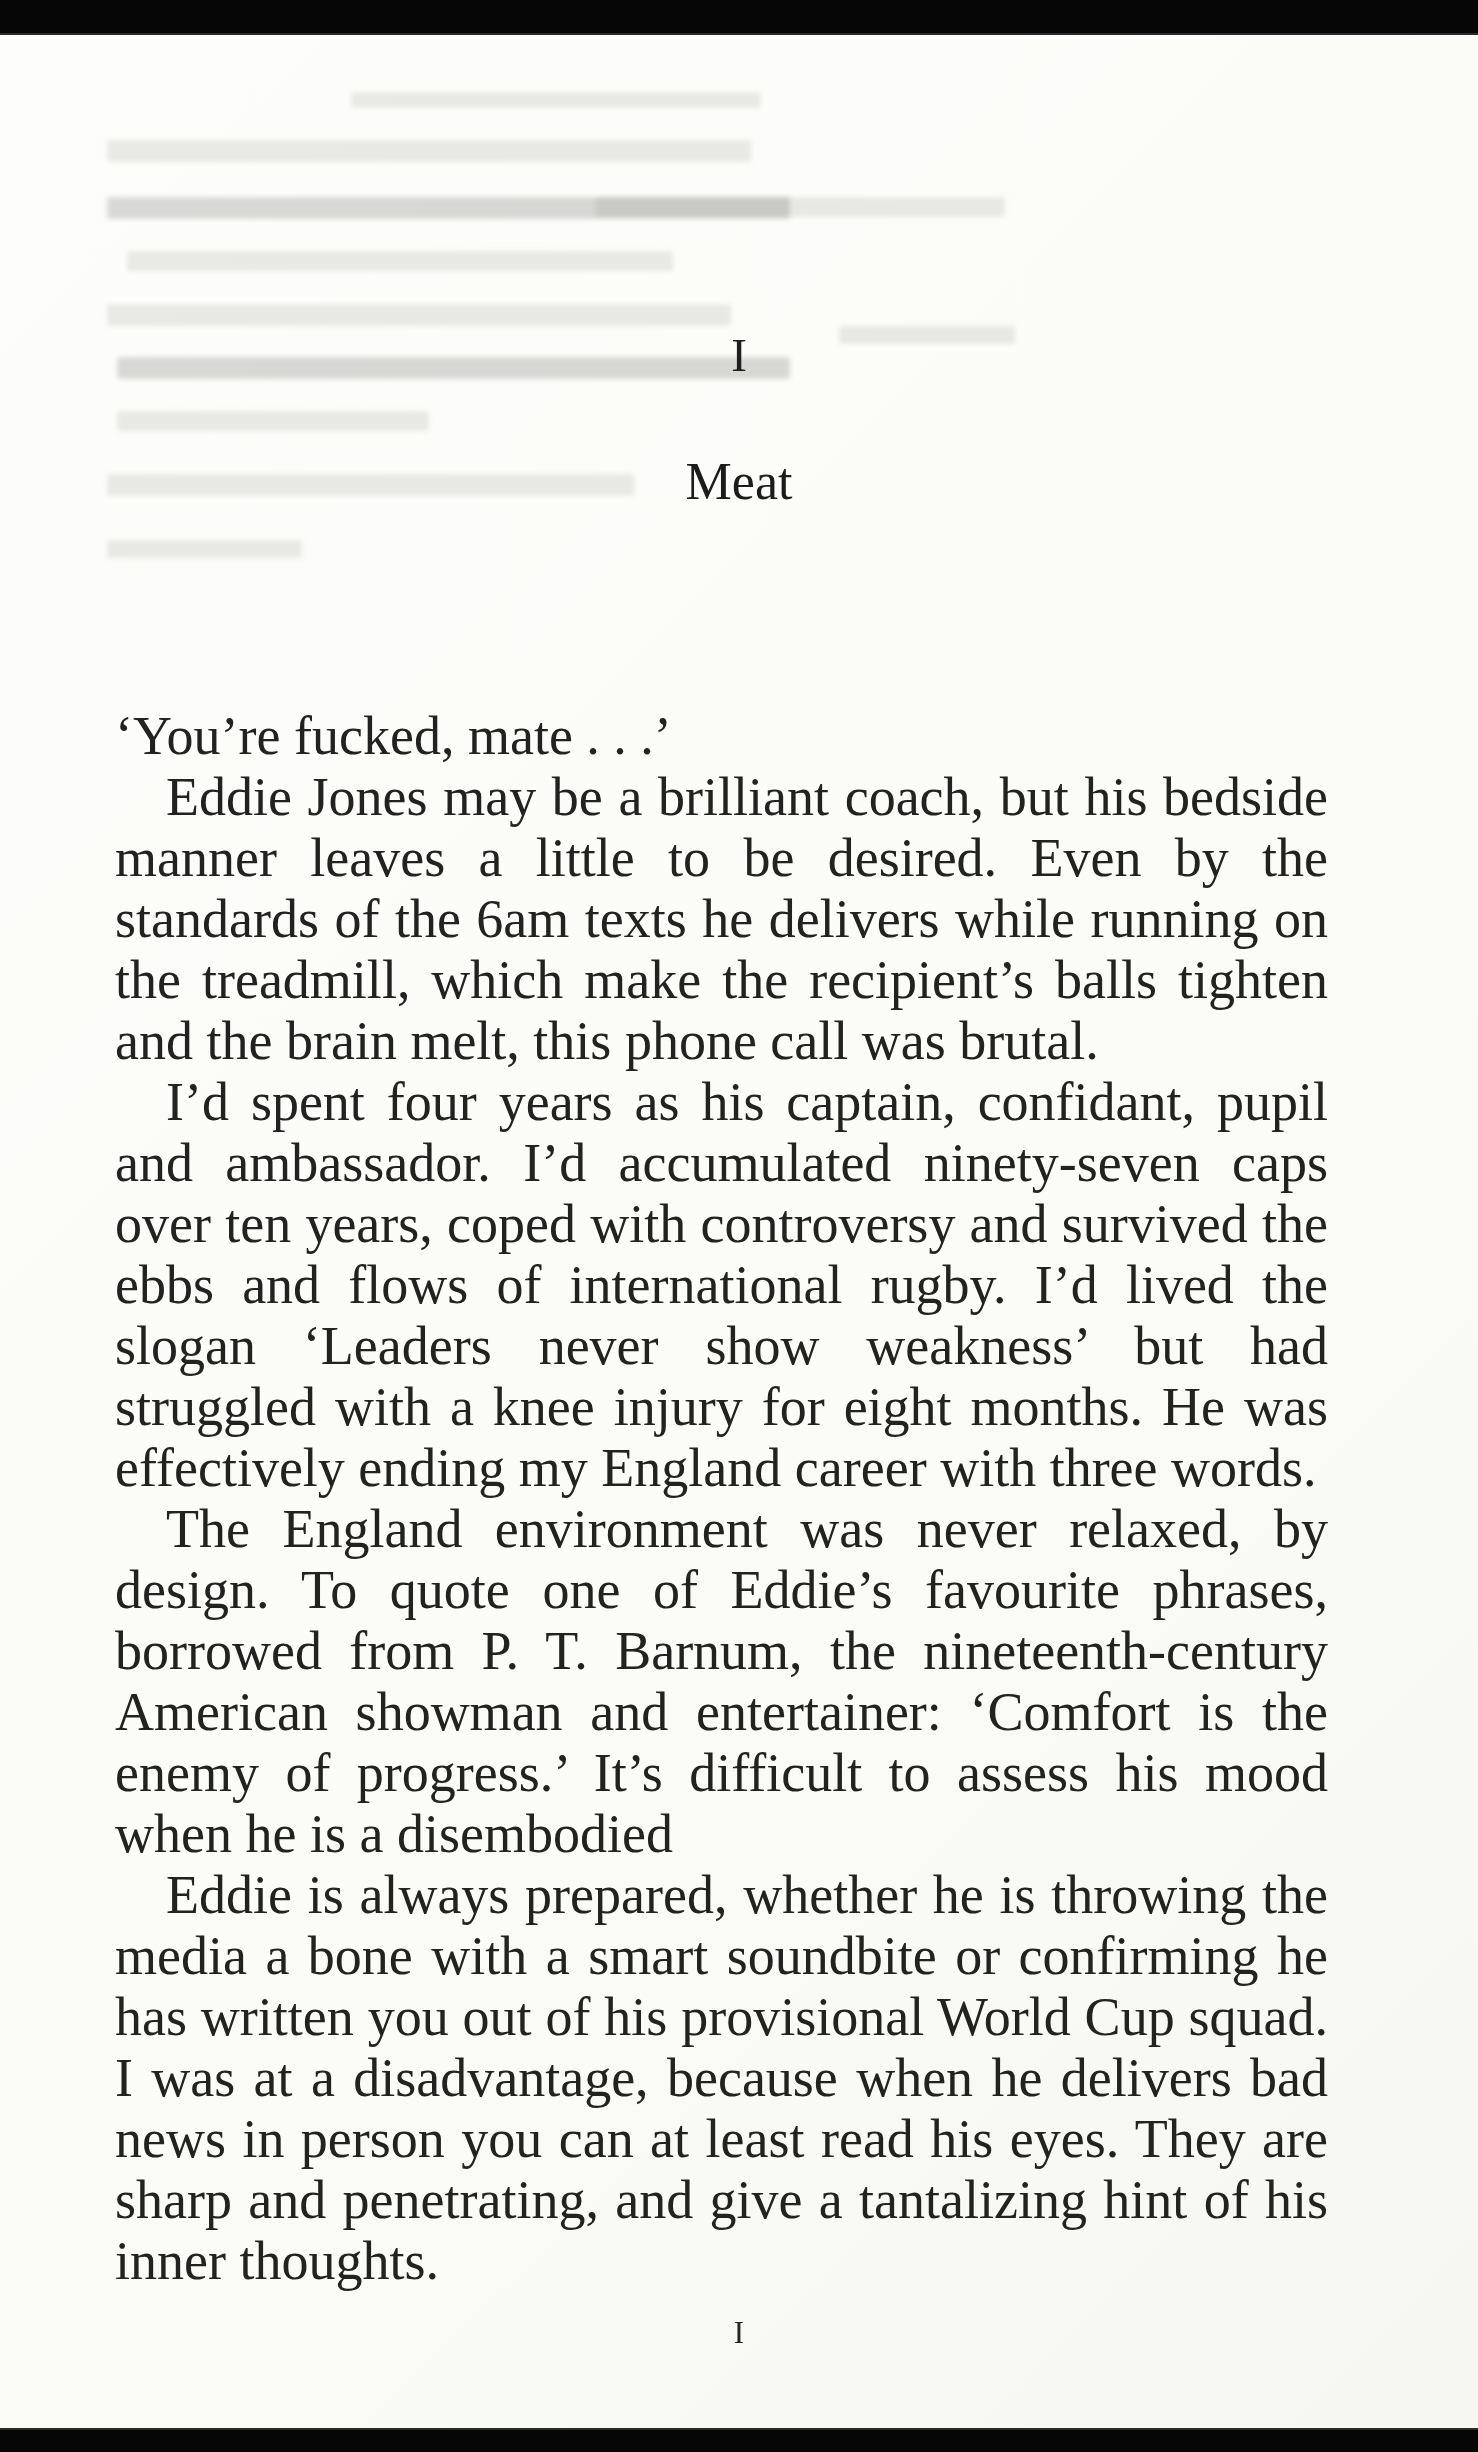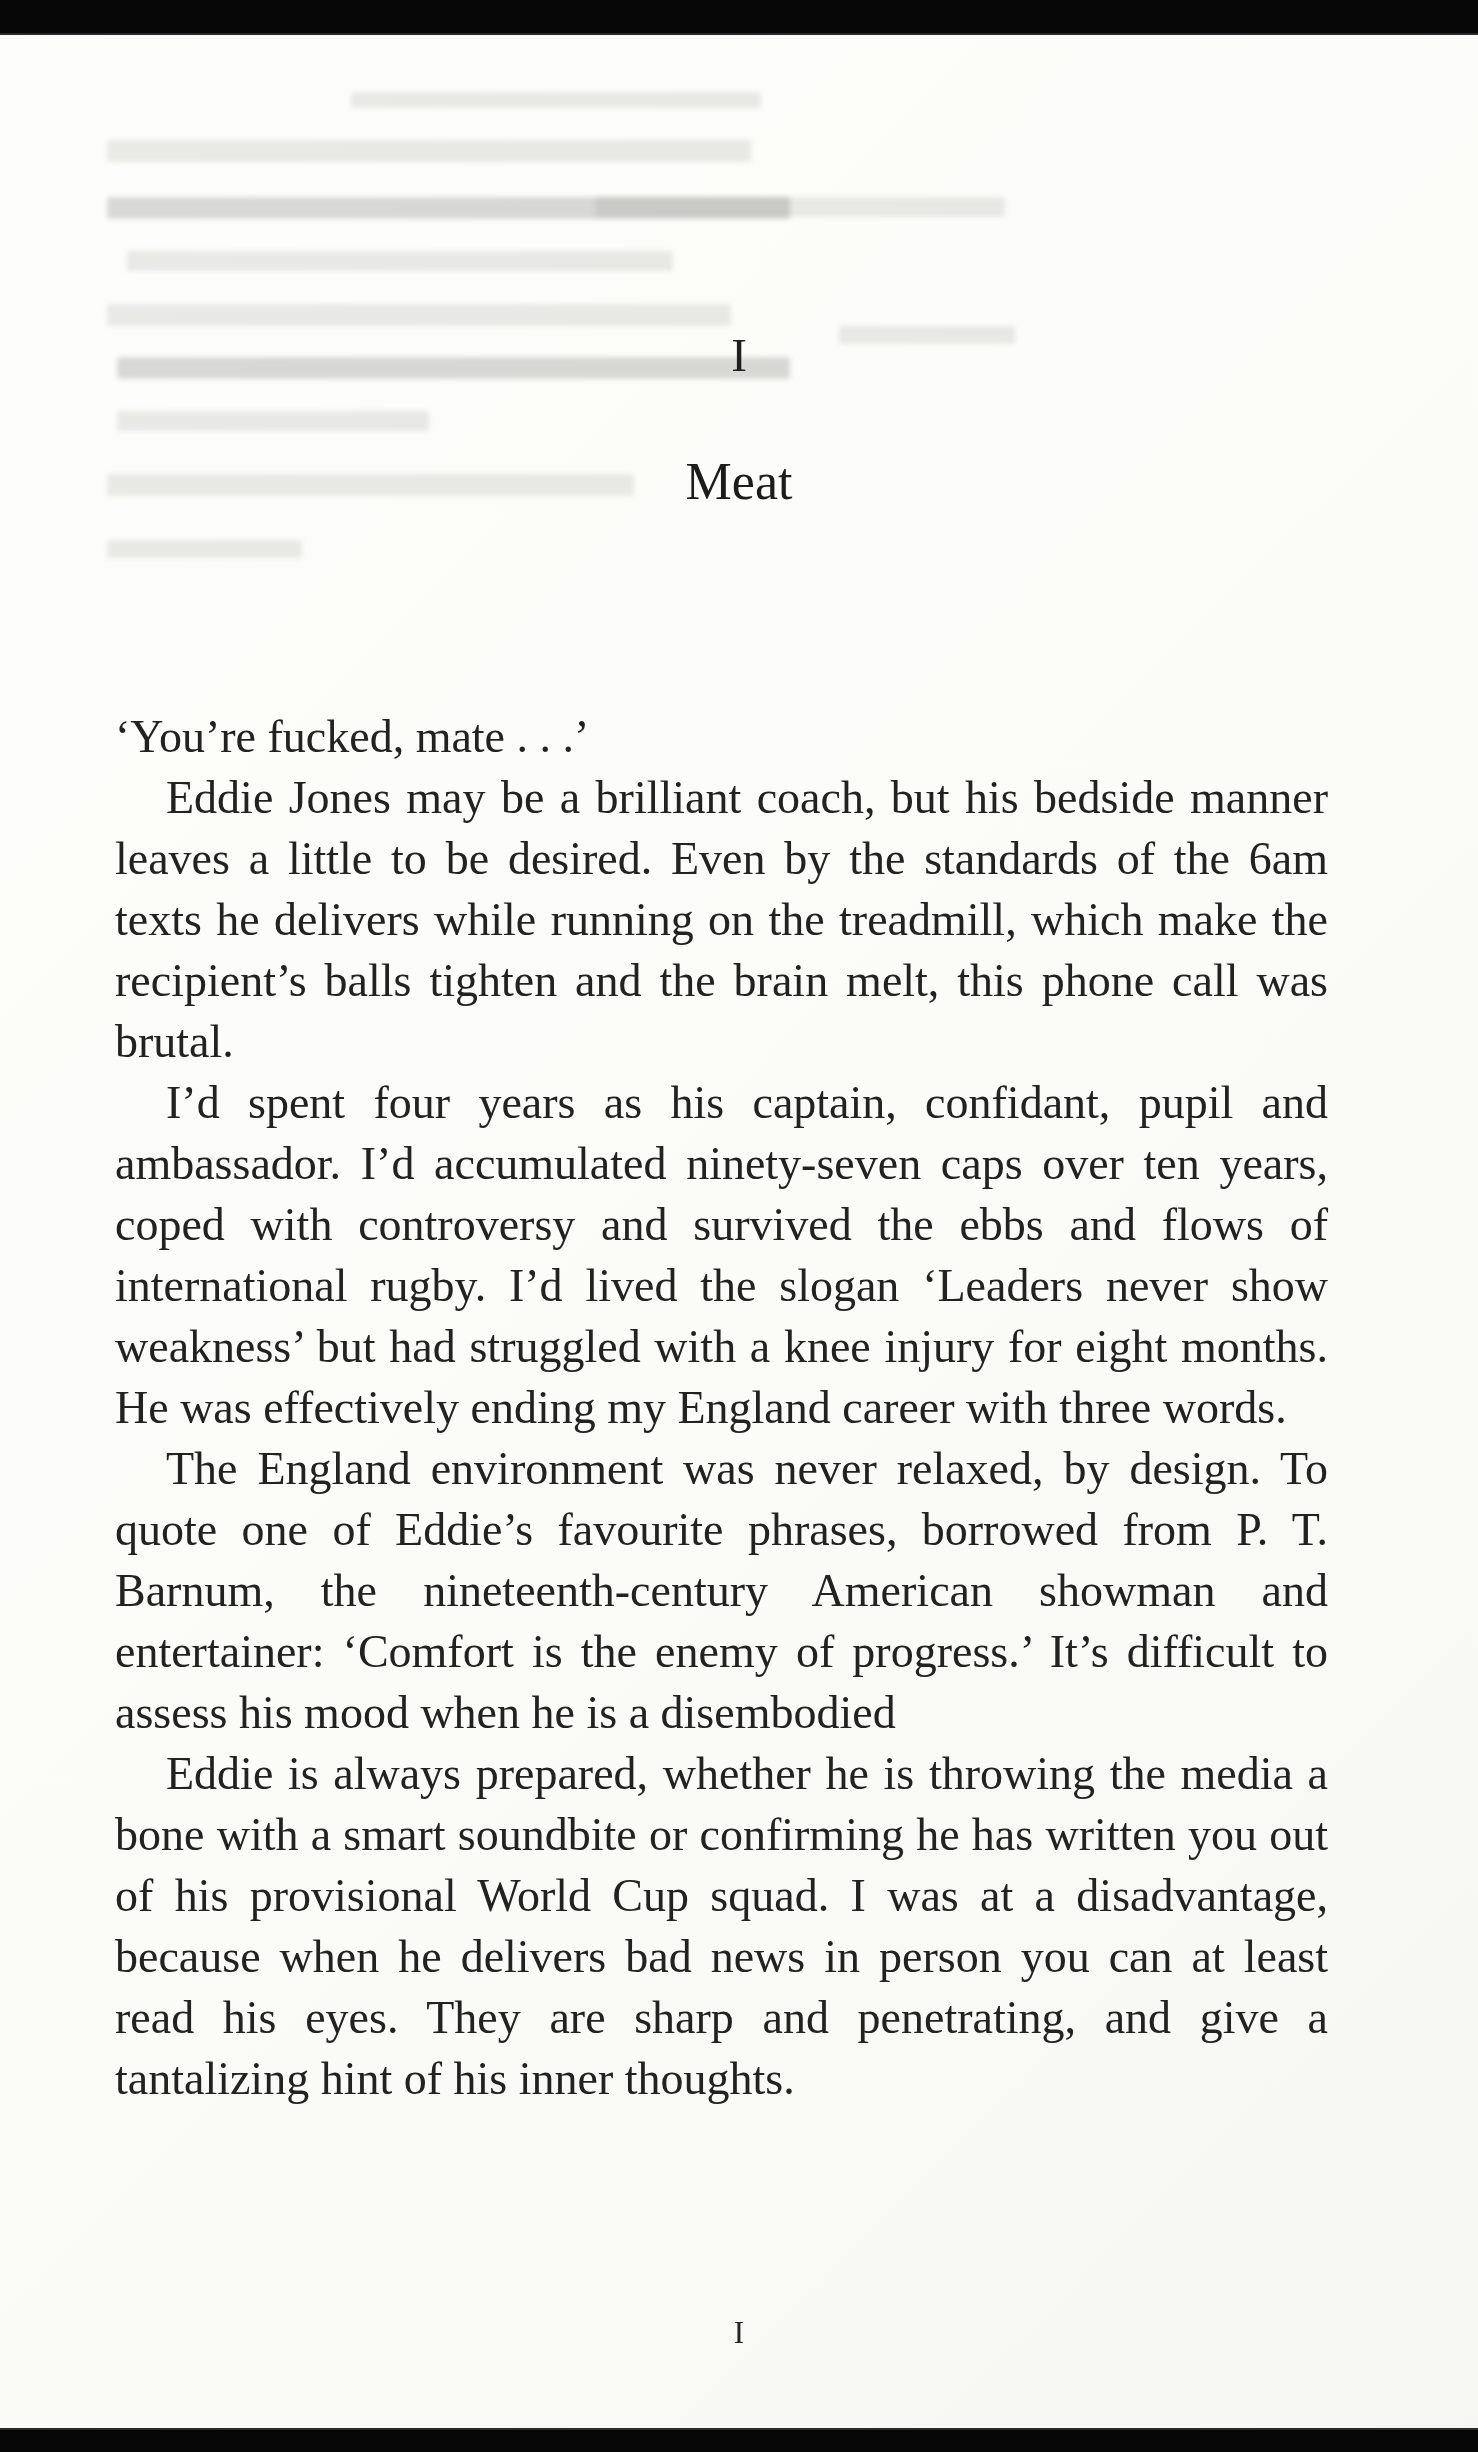--- a/index.html
+++ b/index.html
@@ -67,21 +67,21 @@
     line-height: 78px;
     font-weight: 500;
     color: #1c1c1a;
   }
 
   .body-text {
     position: absolute;
     top: 673px;
     left: 115px;
     width: 1213px;
-    font-size: 46px;
+    font-size: 54px;
     line-height: 61px;
     color: #222220;
     text-align: justify;
   }
 
   .body-text p {
     margin: 0;
     text-indent: 51px;
   }
 

